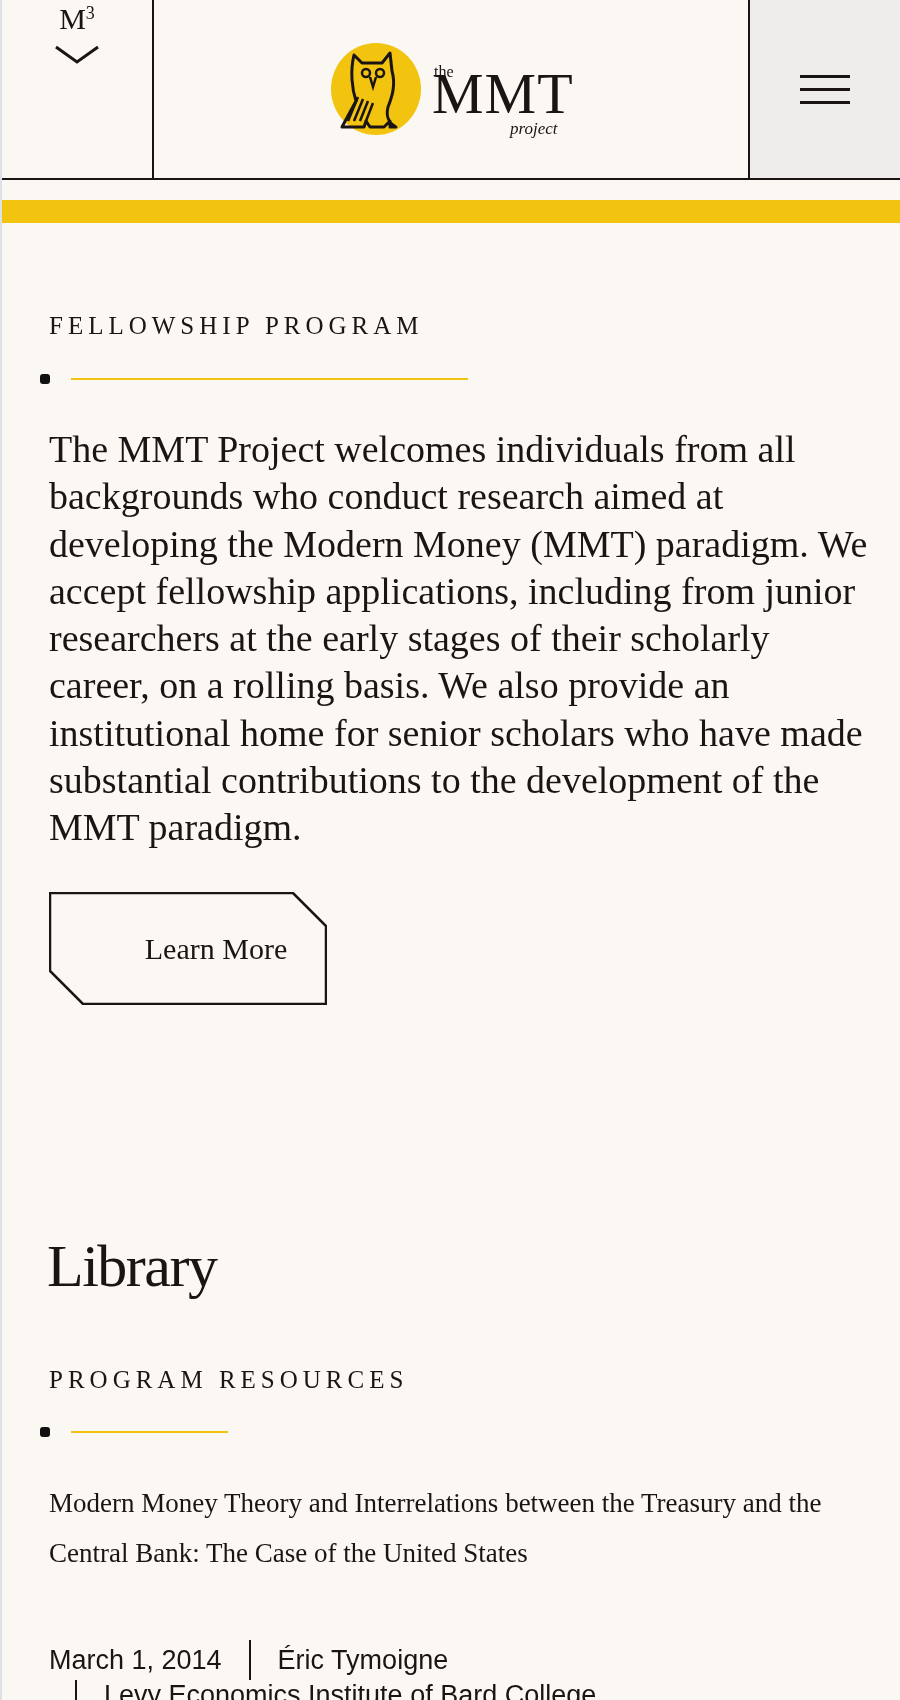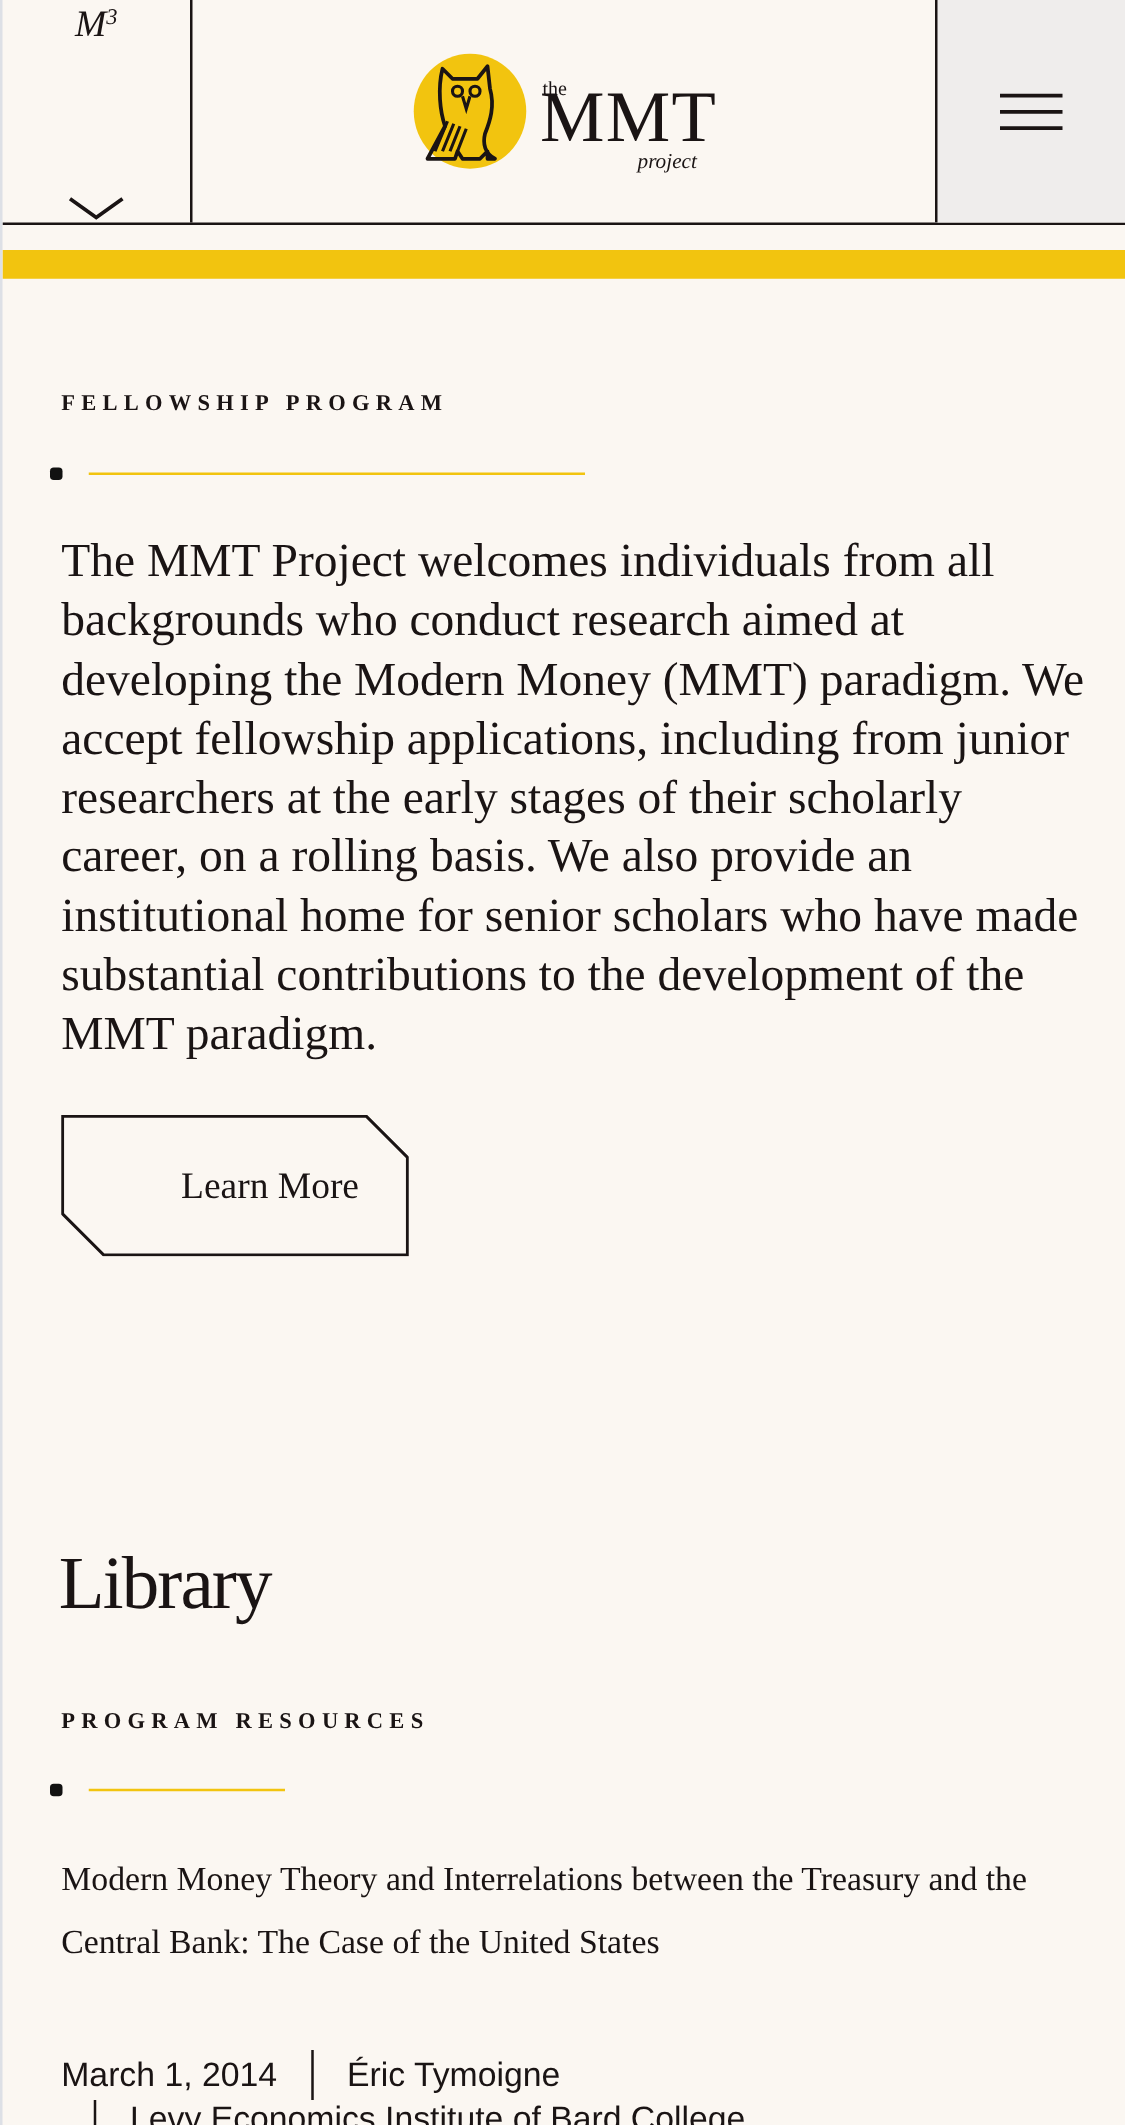--- a/index.html
+++ b/index.html
@@ -12,43 +12,43 @@
     border-left: 2px solid #dde0e6;
     box-sizing: border-box;
   }
   .header {
     position: absolute; left: 0; top: 0; width: 898px; height: 178px;
     border-bottom: 2px solid #1a1414;
     display: flex;
   }
   .hdr-left {
     width: 152px; height: 178px; border-right: 2px solid #1a1414;
-    display: flex; flex-direction: column; align-items: center; justify-content: space-between;
-    box-sizing: border-box; cursor: pointer; font-style: italic;
+    display: flex; flex-direction: column; align-items: center; justify-content: flex-start;
+    box-sizing: border-box; cursor: pointer;
   }
   .m3 { font-size: 30px; line-height: 1; margin-top: 4px; }
   .m3 sup { font-size: 18px; vertical-align: 10px; }
   .chev { margin-top: 10px; }
   .hdr-center {
     flex: 1; display: flex; align-items: center; justify-content: center;
   }
   .logo { display: flex; align-items: center; gap: 10px; cursor: pointer; }
   .logo-text { position: relative; width: 140px; height: 100px; }
   .logo-the { position: absolute; left: 2px; top: 24px; font-size: 16px; text-align: center; }
   .logo-mmt { position: absolute; left: 0; top: 26px; font-size: 58px; line-height: 1; letter-spacing: 1px; }
   .logo-project { position: absolute; left: 78px; top: 80px; font-style: italic; font-size: 17px; }
   .hdr-right {
     width: 152px; height: 178px; border-left: 2px solid #1a1414; background: #efedec;
     display: flex; align-items: center; justify-content: center; box-sizing: border-box; cursor: pointer;
   }
   .burger span { display: block; width: 50px; height: 3px; background: #1a1414; margin: 10px 0; }
   .yellow-bar { position: absolute; left: 0; top: 200px; width: 898px; height: 23px; background: #f2c40f; }
 
   .eyebrow {
-    position: absolute; left: 47px; font-weight: bold; font-size: 18px; letter-spacing: 5px;
+    position: absolute; left: 47px; font-weight: normal; font-size: 25px; letter-spacing: 5px;
   }
   .divider { position: absolute; left: 38px; height: 12px; }
   .divider .dot { position: absolute; left: 0; top: 0; width: 10px; height: 10px; background: #111; border-radius: 3px; }
   .divider .line { position: absolute; left: 31px; top: 4px; height: 2px; background: #f2c40f; }
 
   .body-text {
     position: absolute; left: 47px; top: 426px; width: 820px;
     font-size: 38px; line-height: 47.3px;
   }
   .learn-btn {

